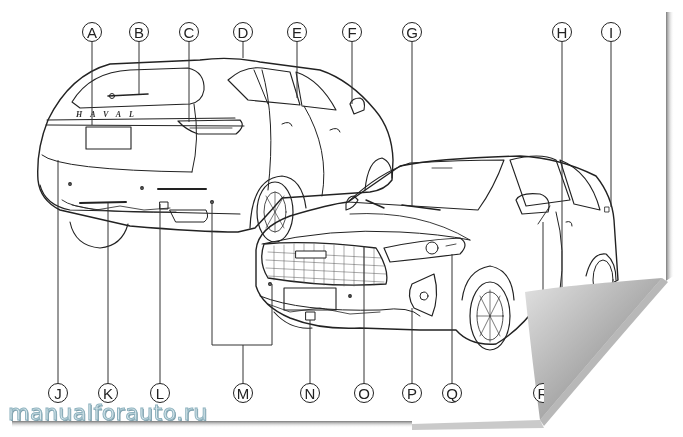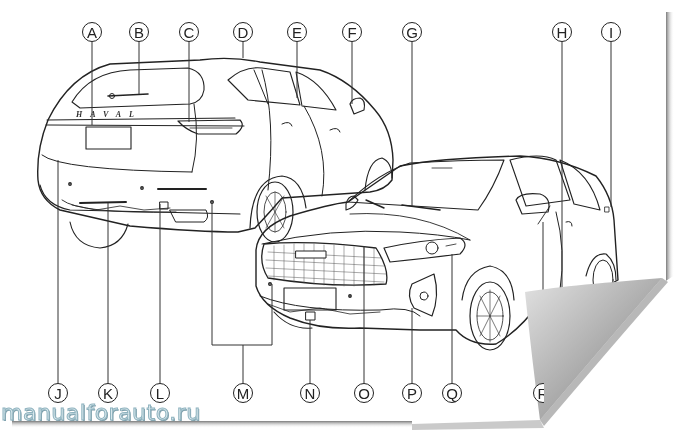--- a/index.html
+++ b/index.html
@@ -2,21 +2,21 @@
 <html><head>
 <meta charset="utf-8">
 <style>
   html, body { margin:0; padding:0; background:#ffffff; }
   body { width:683px; height:437px; position:relative; overflow:hidden; font-family:"Liberation Sans", sans-serif; }
   #stage { position:absolute; left:0; top:0; width:683px; height:437px; }
   .page { position:absolute; left:0; top:0; width:683px; height:437px; }
   .callout { position:absolute; width:20px; height:20px; border:1.3px solid #222; border-radius:50%; background:#fff;
              box-sizing:border-box; display:flex; align-items:center; justify-content:center;
              font-size:15px; color:#222; line-height:1; }
-  .watermark { position:absolute; left:1px; top:400px; font-size:22px; letter-spacing:0.5px;
+  .watermark { position:absolute; left:8px; top:400px; font-size:22px; letter-spacing:0.5px;
                color:#dbe9ee; -webkit-text-stroke:1px #8fb3bf; font-family:"DejaVu Sans", sans-serif;
                text-shadow:1px 1px 0 #7a9aa6; }
 </style>
 </head>
 <body>
 
 <div id="stage">
 
   <svg class="page" viewBox="0 0 683 437" width="683" height="437">
     <defs>

